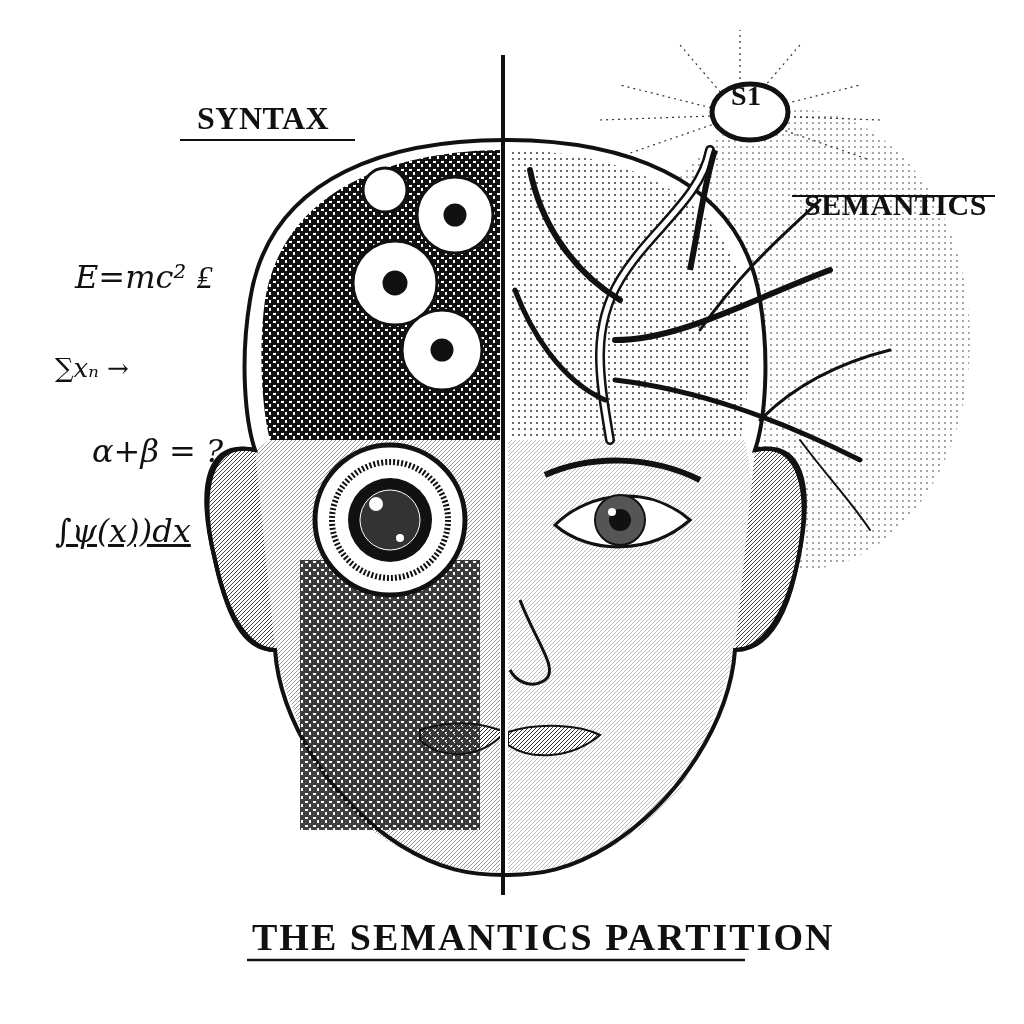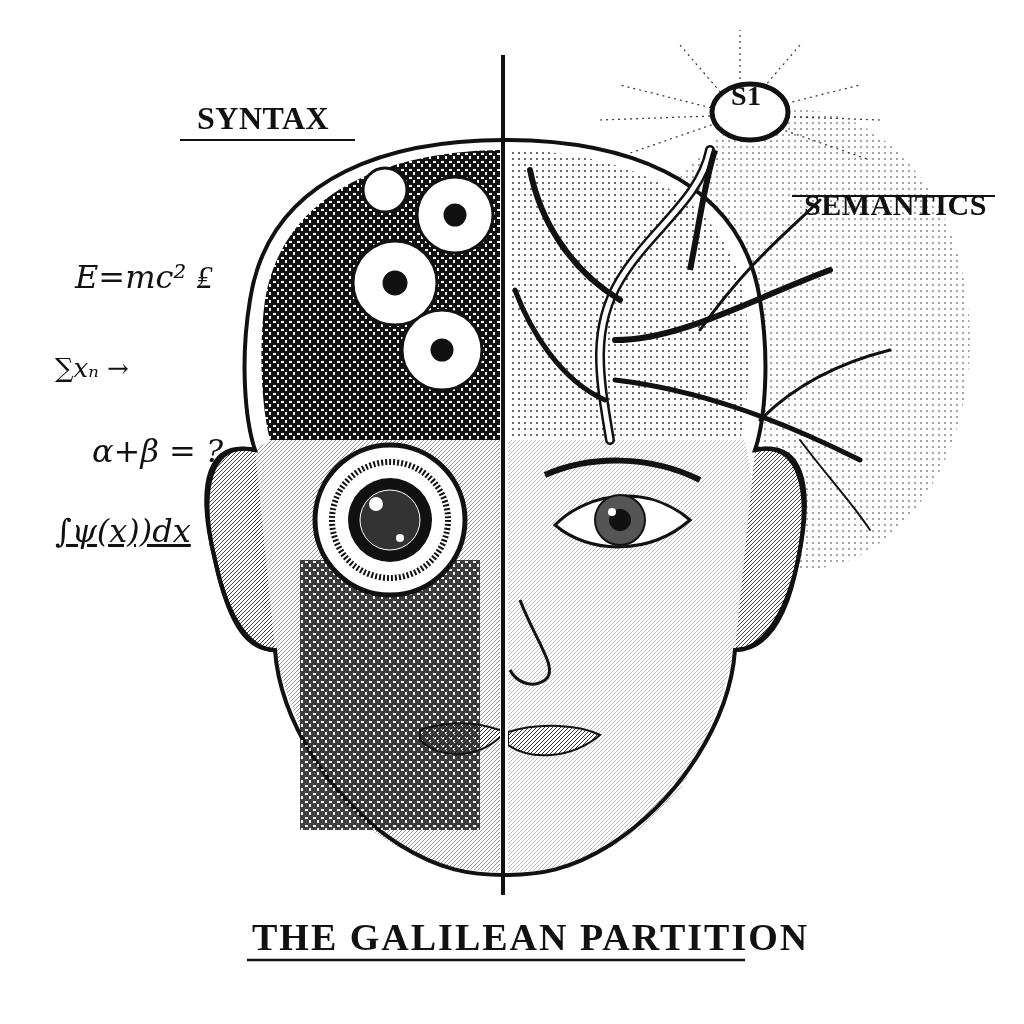--- a/index.html
+++ b/index.html
@@ -120,13 +120,13 @@
 
 <div class="abs label" style="left:197px; top:100px; font-size:32px;">SYNTAX</div>
 <div class="abs label" style="left:804px; top:160px; font-size:30px;margin-top:28px;">SEMANTICS</div>
 <div class="abs label" style="left:731px; top:80px; font-size:28px;">S1</div>
 
 <div class="eq" style="left:75px; top:258px;">E=mc² ₤</div>
 <div class="eq" style="left:55px; top:353px; font-size:26px;">∑xₙ →</div>
 <div class="eq" style="left:68px; top:432px;margin-left:24px;">α+β = ?</div>
 <div class="eq" style="left:55px; top:512px;text-decoration:underline;">∫ψ(x))dx</div>
 
-<div class="abs label" style="left:252px; top:915px; font-size:38px; letter-spacing:2px;">THE GALILEAN PARTITION</div>
+<div class="abs label" style="left:252px; top:915px; font-size:38px; letter-spacing:2px;">THE SEMANTICS PARTITION</div>
 
 </body></html>

